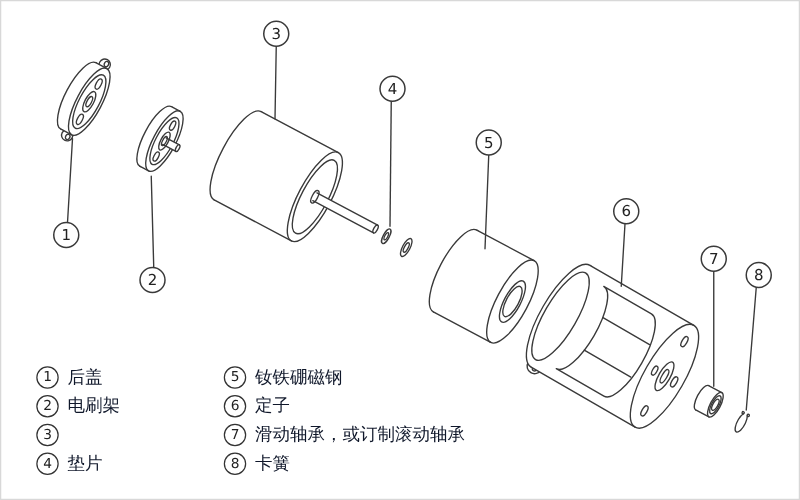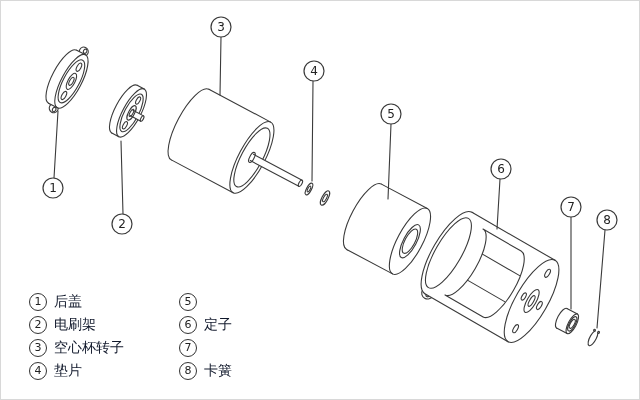--- a/index.html
+++ b/index.html
@@ -214,35 +214,36 @@
     <div class="legend-item">
       <span class="badge">1</span>
       <span class="legend-label">后盖</span>
     </div>
     <div class="legend-item">
       <span class="badge">2</span>
       <span class="legend-label">电刷架</span>
     </div>
     <div class="legend-item">
       <span class="badge">3</span>
-      <span class="legend-label">空心杯转子</span>
     </div>
     <div class="legend-item">
       <span class="badge">4</span>
       <span class="legend-label">垫片</span>
     </div>
     <div class="legend-item">
       <span class="badge">5</span>
+      <span class="legend-label">钕铁硼磁钢</span>
     </div>
     <div class="legend-item">
       <span class="badge">6</span>
       <span class="legend-label">定子</span>
     </div>
     <div class="legend-item">
       <span class="badge">7</span>
+      <span class="legend-label">滑动轴承，或订制滚动轴承</span>
     </div>
     <div class="legend-item">
       <span class="badge">8</span>
       <span class="legend-label">卡簧</span>
     </div>
   </div>
 
 </div>
 
 </body></html>

